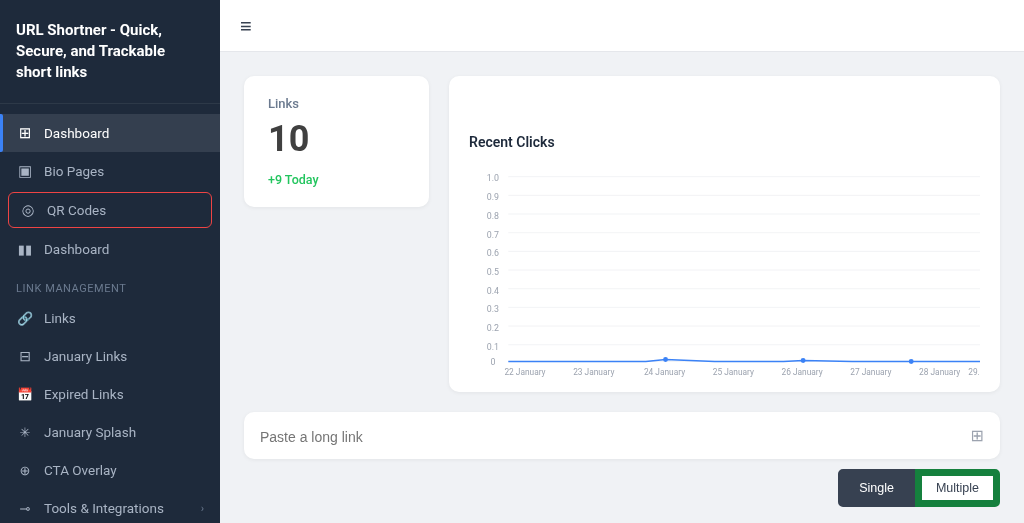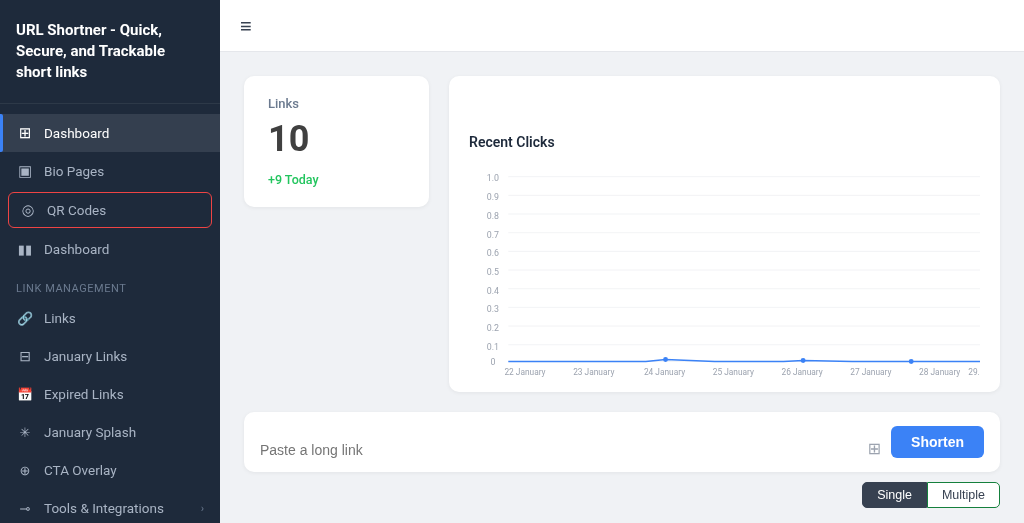--- a/index.html
+++ b/index.html
@@ -206,21 +206,21 @@
     .toggle-row {
       display: flex;
       justify-content: flex-end;
       gap: 0;
     }
     .toggle-btn {
       padding: 5px 14px;
       font-size: 12.5px;
       font-weight: 500;
       cursor: pointer;
-      border: 1px solid #15803d;
+      border: 7px solid #15803d;
       background: #fff;
       color: #374151;
     }
     .toggle-btn.active {
       background: #374151;
       color: #fff;
       border-color: #374151;
     }
     .toggle-btn:first-child { border-radius: 5px 0 0 5px; }
     .toggle-btn:last-child { border-radius: 0 5px 5px 0; }
@@ -348,21 +348,20 @@
             <text x="458" y="210" font-size="8.5" fill="#9ca3af">28 January</text>
             <text x="508" y="210" font-size="8.5" fill="#9ca3af">29...</text>
           </svg>
         </div>
       </div>
     </div>
 
     <div class="shortener-bar">
       <input class="shortener-input" type="text" placeholder="Paste a long link" style="">
       <span class="shortener-grid-icon">⊞</span>
-      <button class="shorten-btn">Shorten</button>
     </div>
 
     <div class="toggle-row">
       <button class="toggle-btn active">Single</button>
       <button class="toggle-btn">Multiple</button>
     </div>
   </div>
 </div>
 
 </body></html>

